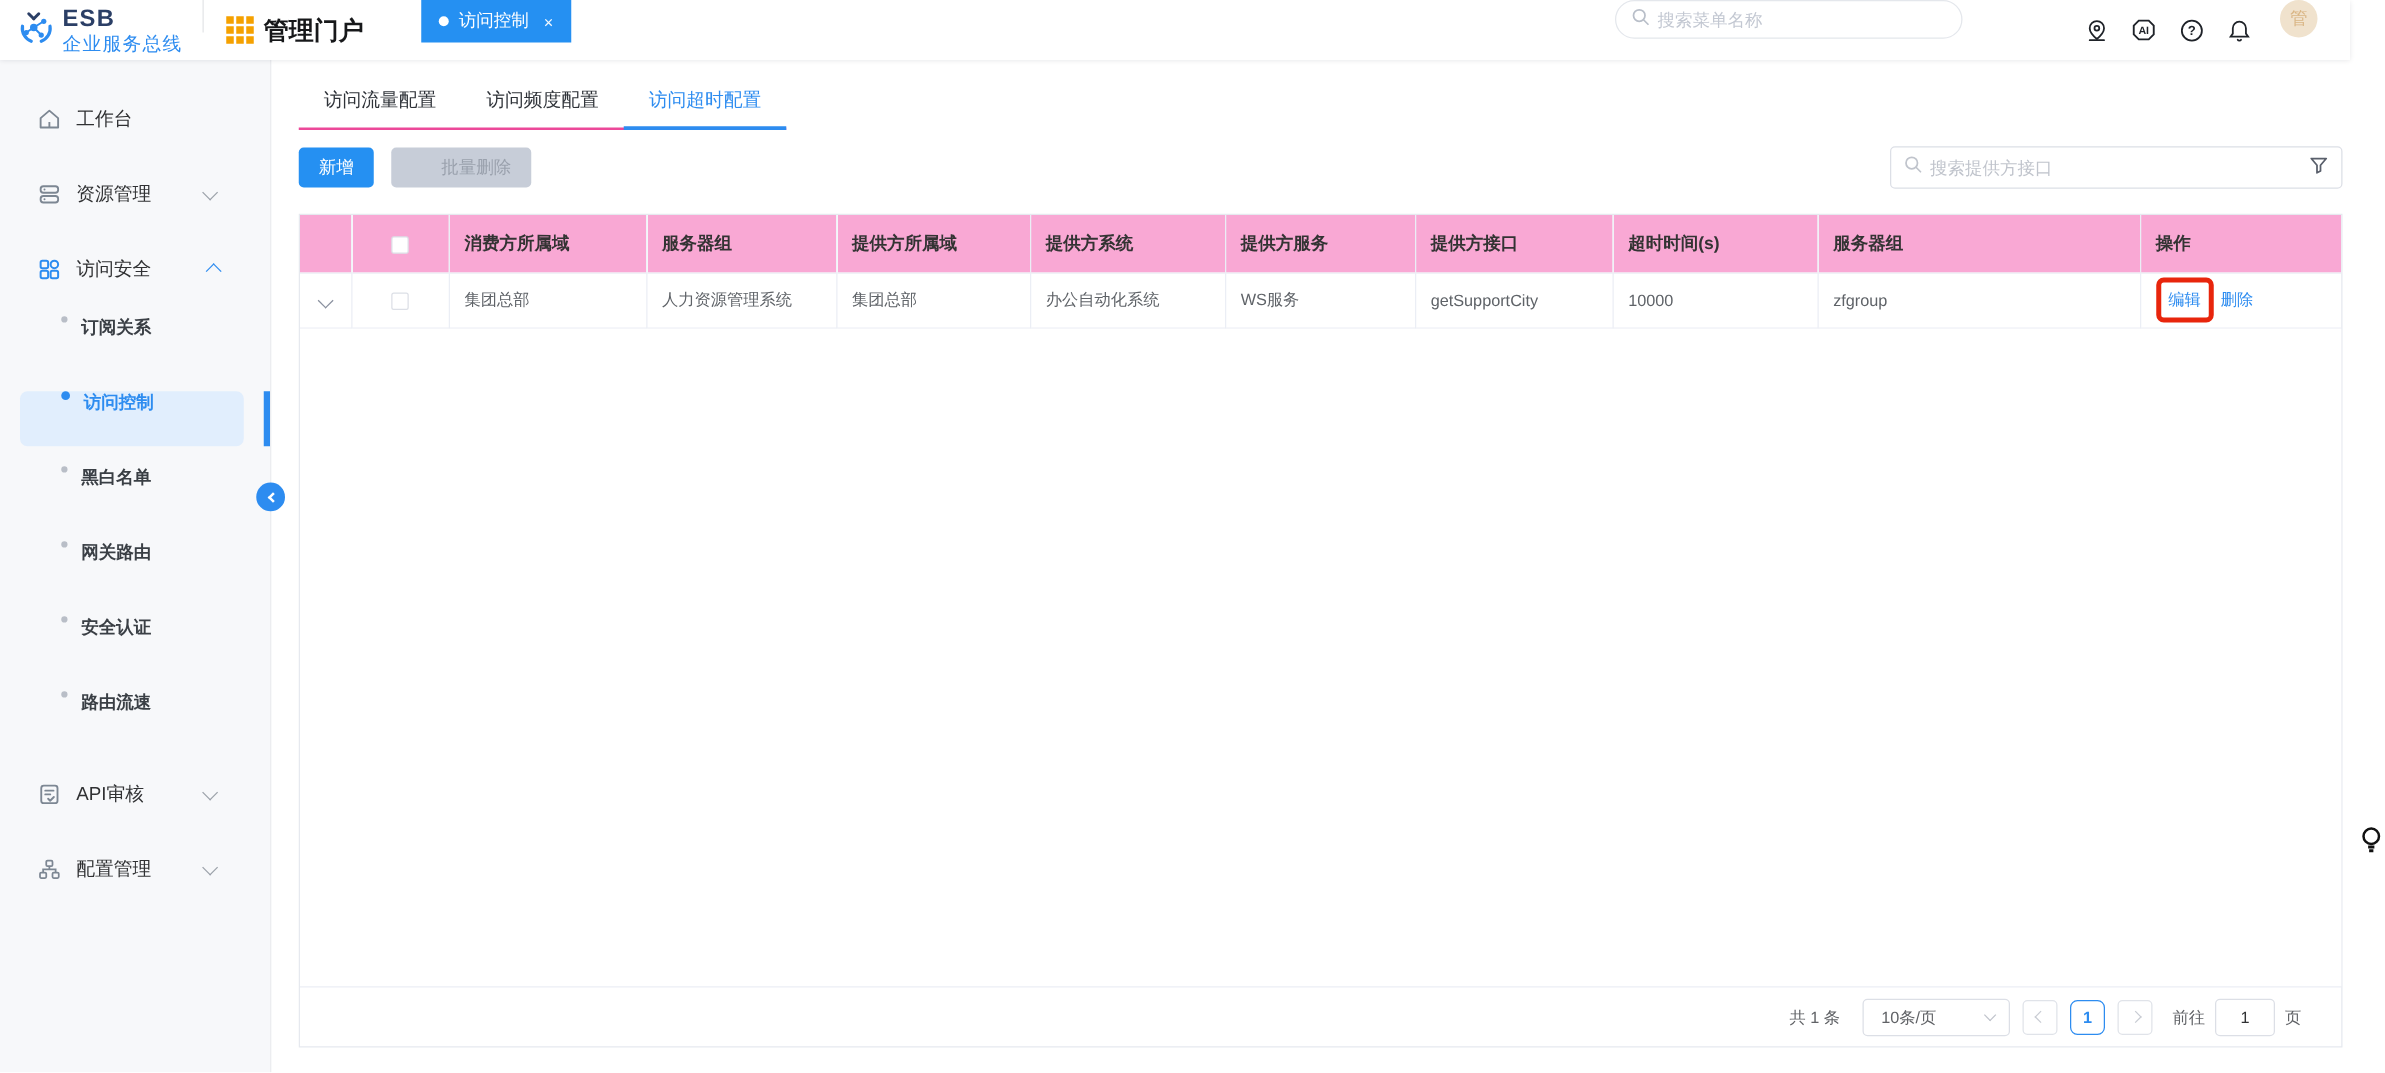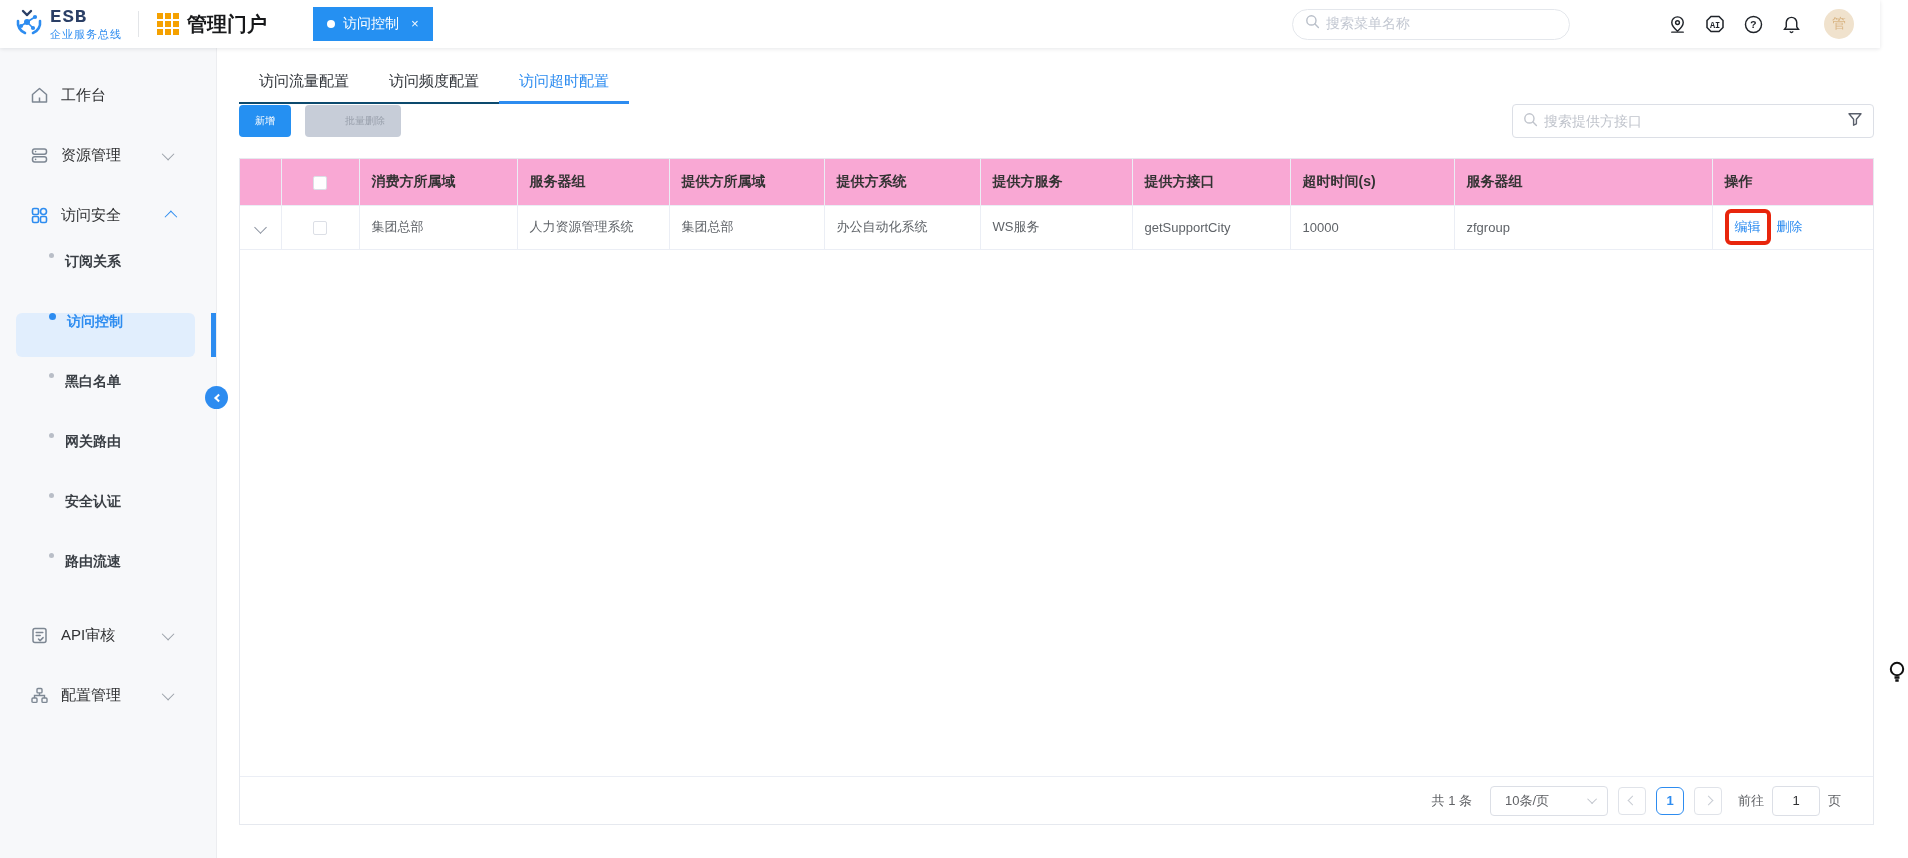--- a/index.html
+++ b/index.html
@@ -2,25 +2,25 @@
 <html><head>
 <meta charset="utf-8">
 <style>
   * { margin:0; padding:0; box-sizing:border-box; }
   html,body { background:#fff; }
   body { font-family:"Liberation Sans","DejaVu Sans",sans-serif; color:#303133; }
   .app { position:relative; width:1908px; height:858px; overflow:hidden; background:#fff; }
 
   
   .header { position:absolute; top:0; left:0; width:1880px; height:48px; background:#fff;
-            display:flex; align-items:center; z-index:30; box-shadow:0 1px 4px rgba(0,21,41,.10);font-family:Liberation Mono, monospace; }
+            display:flex; z-index:30; box-shadow:0 1px 4px rgba(0,21,41,.10); }
   .logo-wrap { display:flex; align-items:center; padding-left:14px; }
   .logo-txt { margin-left:6px; line-height:1; }
   .logo-title { font-size:19px; font-weight:bold; color:#2b3f66; letter-spacing:1px; }
-  .logo-sub { font-size:11px; color:#2d8cf0; margin-top:3px; letter-spacing:1px; }
+  .logo-sub { font-size:15px; color:#2d8cf0; margin-top:3px; letter-spacing:1px; }
   .hdr-divider { width:1px; height:26px; background:#e3e5e8; margin:0 18px 0 16px; }
   .portal { display:flex; align-items:center; }
   .grid-icon { display:grid; grid-template-columns:repeat(3,6px); grid-gap:2px; margin-right:8px; }
   .grid-icon i { width:6px; height:6px; background:#f5a100; display:block; }
   .portal-title { font-size:20px; font-weight:bold; color:#17181a; }
   .hdr-tab { margin-left:46px; height:34px; background:#2590f2; color:#fff; display:flex;
              align-items:center; padding:0 14px; font-size:14px; }
   .hdr-tab .dot { width:8px; height:8px; border-radius:50%; background:#fff; margin-right:8px; }
   .hdr-tab .close { margin-left:12px; font-size:13px; opacity:.95; cursor:pointer; }
   .hdr-search { margin-left:auto; margin-right:96px; width:278px; height:31px; border:1px solid #e4e7ec;
@@ -47,26 +47,26 @@
   .active-bar { position:absolute; right:-21px; top:0; width:5px; height:44px; background:#2d8cf0; }
   .chev { width:9px; height:9px; border-left:1.6px solid #9aa0a8; border-bottom:1.6px solid #9aa0a8; display:inline-block; }
   .chev.down { transform:rotate(-45deg) translateY(-2px); }
   .chev.up { transform:rotate(135deg) translateY(-2px); border-color:#2d8cf0; }
   .collapse-btn { position:absolute; left:205px; top:386px; width:23px; height:23px; border-radius:50%;
                   background:#2d8cf0; z-index:40; display:flex; align-items:center; justify-content:center; cursor:pointer; }
   .collapse-btn .chev { width:6px; height:6px; border-color:#fff; transform:rotate(45deg) translate(1px,-1px); border-width:2px; }
 
   
   .content { position:absolute; top:48px; left:217px; width:1691px; bottom:0; background:#fff; padding:14px 34px 0 22px; }
-  .tabs { display:inline-flex; border-bottom:2px solid #0c4a6e; margin-bottom:0; }
+  .tabs { display:inline-flex; border-bottom:2px solid #ec4899; margin-bottom:13px; }
   .tab { position:relative; height:40px; line-height:38px; padding:0 20px; font-size:15px; color:#2f3339; cursor:pointer; }
   .tab.active { color:#2d8cf0; }
   .tab.active::after { content:""; position:absolute; left:0; right:0; bottom:-2px; height:3px; background:#2d8cf0; }
   .toolbar { display:flex; align-items:center; margin-bottom:20px; }
-  .btn { height:32px; padding:0 16px; border-radius:4px; font-size:10px; border:0; cursor:pointer; font-family:inherit; }
+  .btn { height:32px; padding:0 16px; border-radius:4px; font-size:14px; border:0; cursor:pointer; font-family:inherit; }
   .btn-primary { background:#2590f2; color:#fff; }
   .btn-disabled { background:#c7cdd8; color:#9aa1ad; margin-left:14px; cursor:not-allowed;padding-left:40px; }
   .tbl-search { margin-left:auto; width:362px; height:34px; border:1px solid #dcdfe6; border-radius:4px;
                 display:flex; align-items:center; padding:0 10px; }
   .tbl-search input { border:0; outline:0; flex:1; font-size:14px; color:#606266; margin-left:6px; font-family:inherit; }
   .tbl-search input::placeholder { color:#c0c4cc; }
 
   
   .panel { border:1px solid #e6e9ef; height:667px; display:flex; flex-direction:column; }
   table { border-collapse:collapse; table-layout:fixed; width:100%; }

